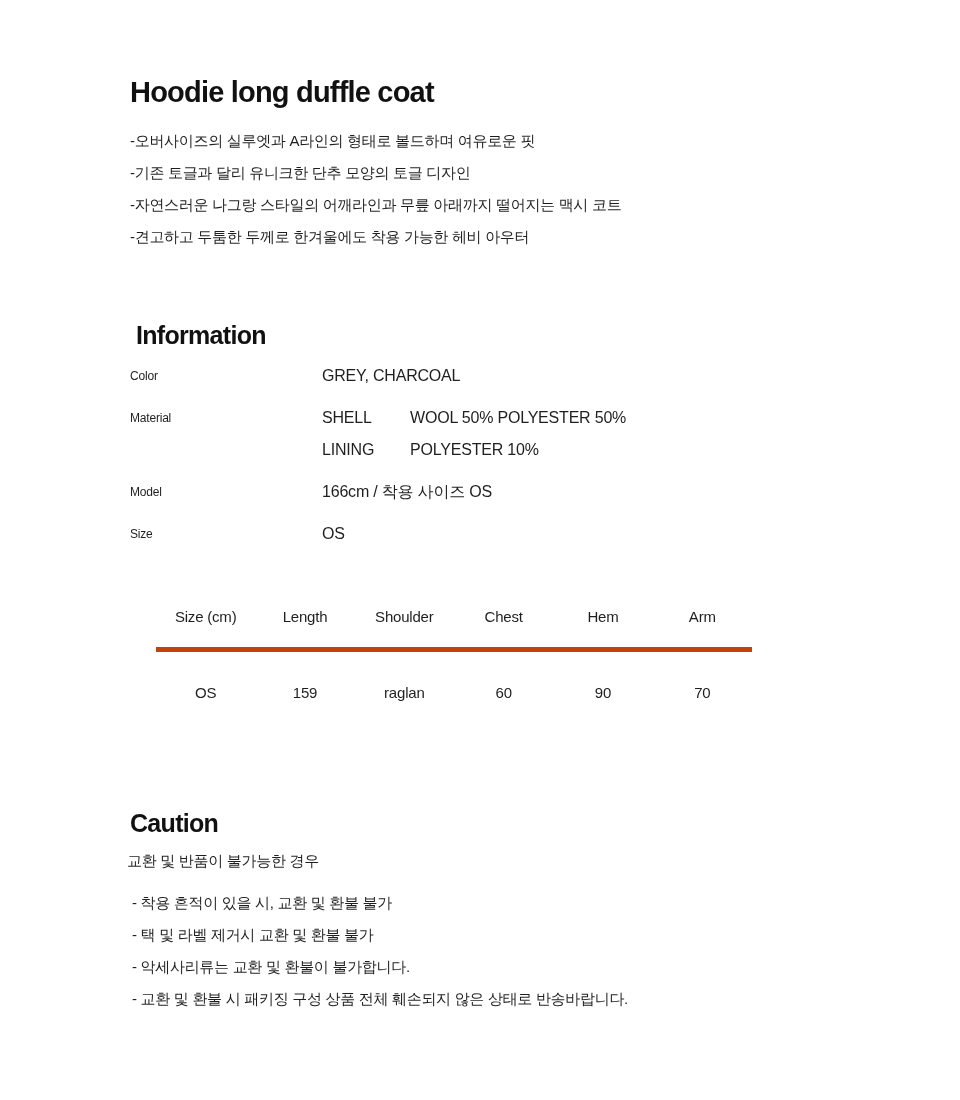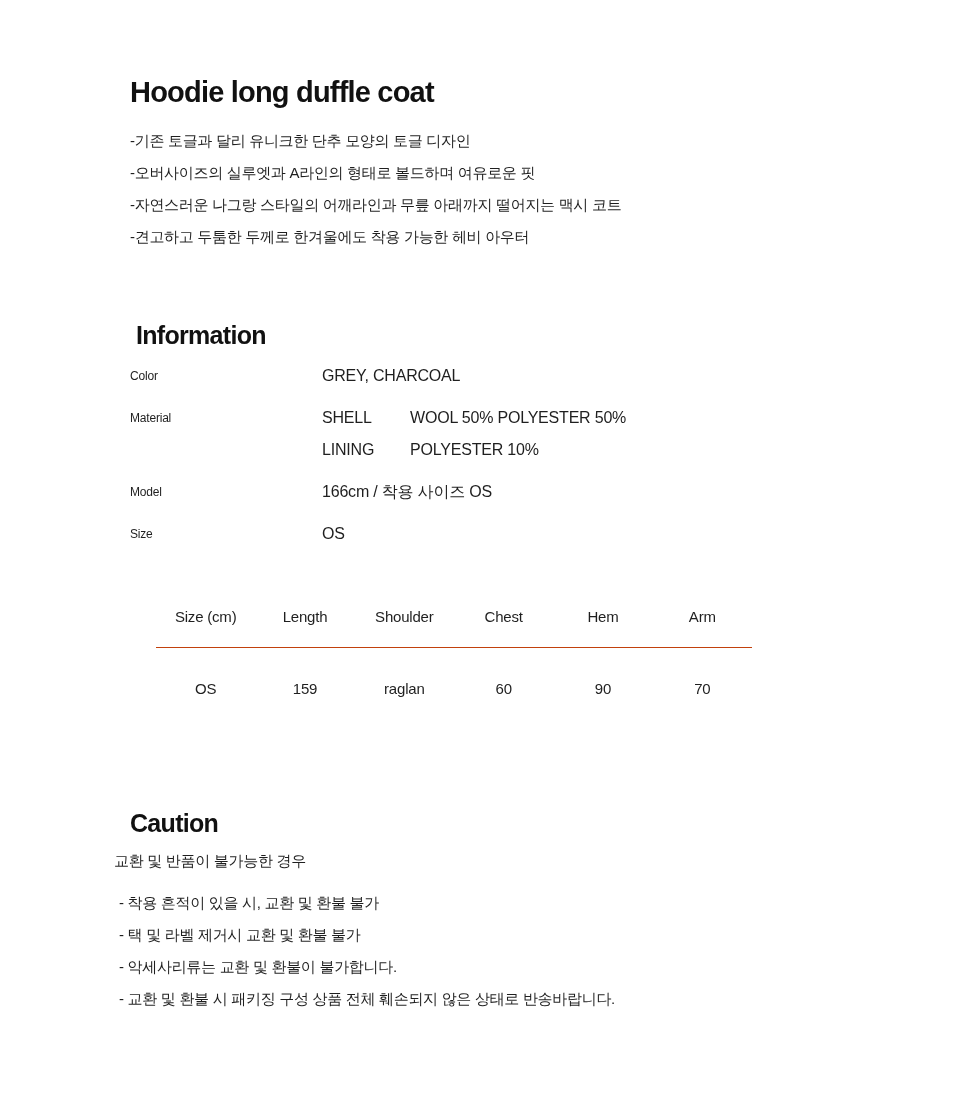--- a/index.html
+++ b/index.html
@@ -108,35 +108,35 @@
   }
   table.size-table th {
     font-size: 15px;
     font-weight: 400;
     color: #1f1f1f;
     padding: 0 0 22px 0;
     text-align: center;
     letter-spacing: -0.2px;
   }
   table.size-table thead tr {
-    border-bottom: 1px solid #c2410c;
+    border-bottom: 5px solid #c2410c;
     margin-top: 37px;
   }
   table.size-table td {
     font-size: 15px;
     color: #1f1f1f;
     text-align: center;
     padding: 32px 0 0 0;
     letter-spacing: -0.2px;
   }
 
   
   .caution-block {
     position: absolute;
-    left: 114px;
+    left: 127px;
     top: 852px;
     width: 760px;
   }
   .caution-title {
     font-size: 15px;
     color: #1f1f1f;
     letter-spacing: -0.3px;
     margin-bottom: 16px;
   }
   .caution-line {
@@ -148,22 +148,22 @@
   }
 </style>
 </head>
 <body>
 
 <div class="page">
 
   <h1 class="product-title">Hoodie long duffle coat</h1>
 
   <div class="features">
+    <div class="feature-line">-오버사이즈의 실루엣과 A라인의 형태로 볼드하며 여유로운 핏</div>
     <div class="feature-line">-기존 토글과 달리 유니크한 단추 모양의 토글 디자인</div>
-    <div class="feature-line">-오버사이즈의 실루엣과 A라인의 형태로 볼드하며 여유로운 핏</div>
     <div class="feature-line">-자연스러운 나그랑 스타일의 어깨라인과 무릎 아래까지 떨어지는 맥시 코트</div>
     <div class="feature-line">-견고하고 두툼한 두께로 한겨울에도 착용 가능한 헤비 아우터</div>
   </div>
 
   <h2 class="section-heading info">Information</h2>
 
   <div class="info-block">
 
     <div class="info-row">
       <div class="info-key">Color</div>

